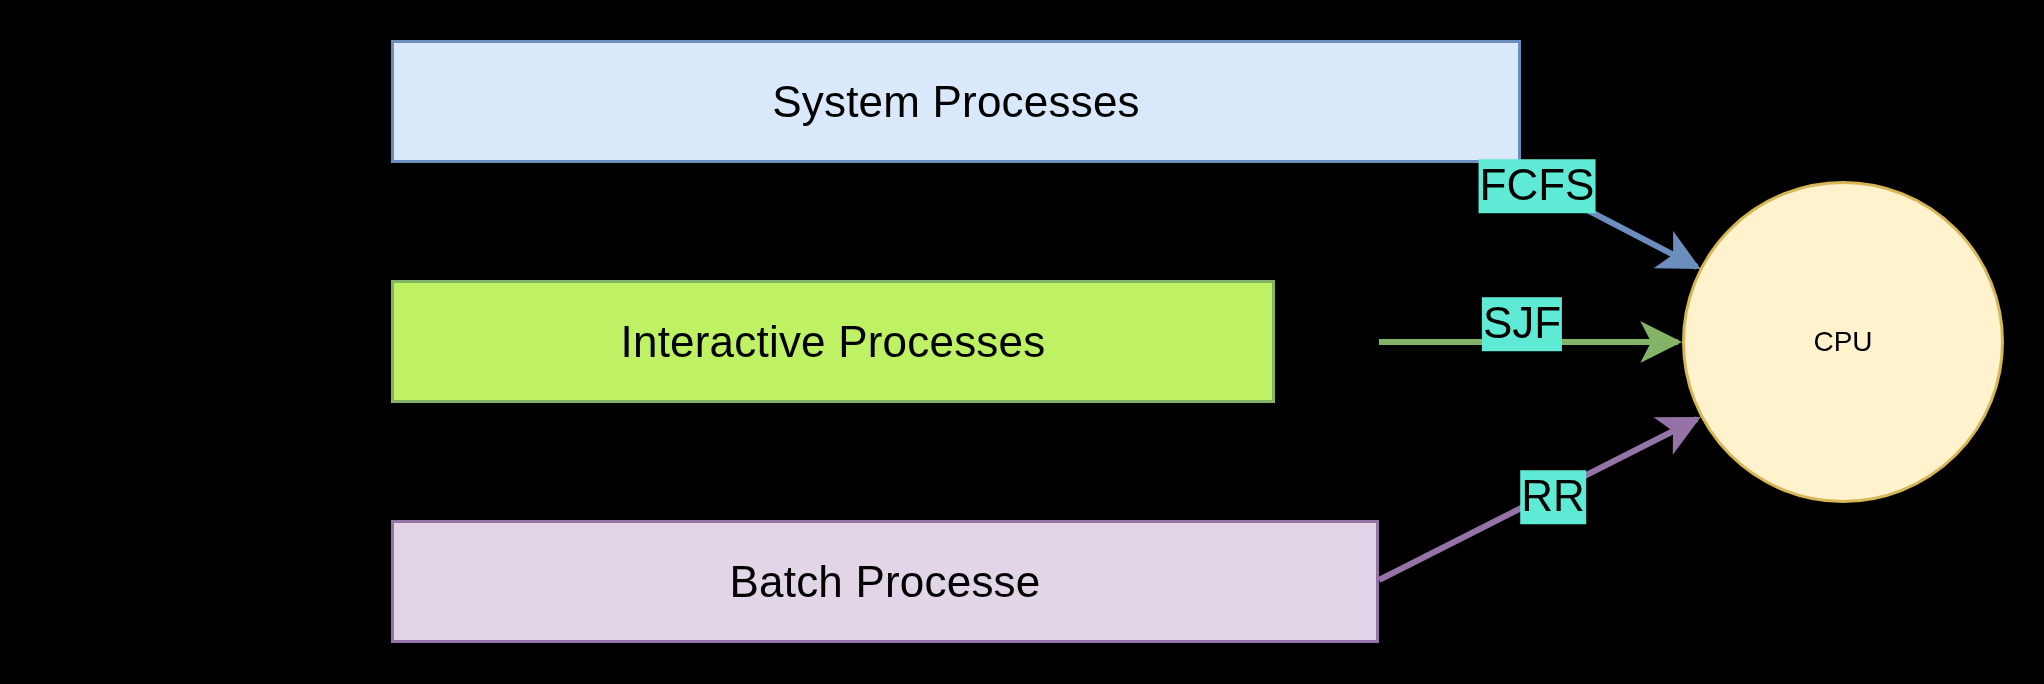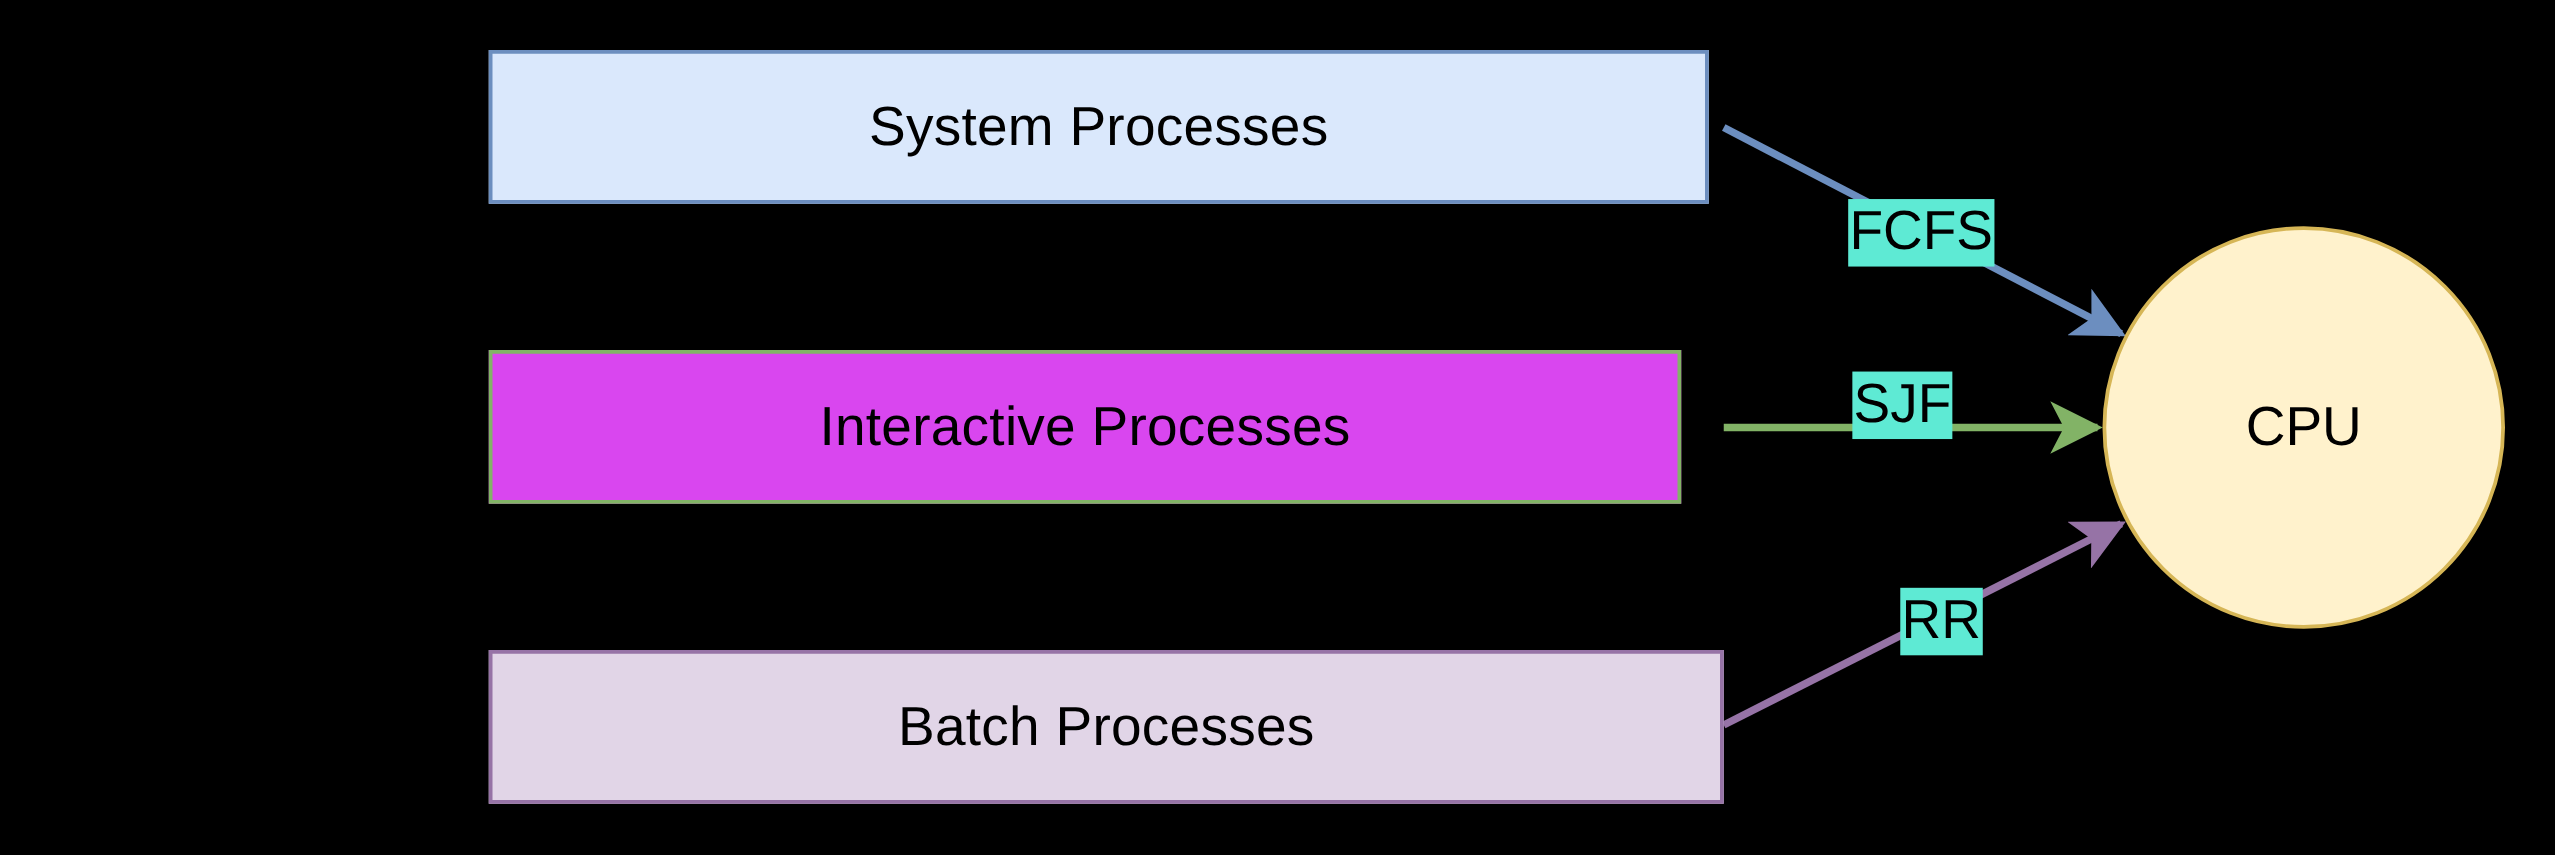--- a/index.html
+++ b/index.html
@@ -34,32 +34,32 @@
   .node-box .node-label {
     font-size: 44px;
     color: #000000;
     line-height: 1;
     white-space: nowrap;
     letter-spacing: 0.2px;
   }
   #node-system {
     left: 391px;
     top: 40px;
-    width: 976px;
+    width: 1130px;
     height: 123px;
     background: #dae8fc;
     border-color: #6c8ebf;
     text-align: center;
   }
   #node-interactive {
     left: 391px;
     top: 280px;
-    width: 954px;
+    width: 884px;
     height: 123px;
-    background: #d946ef;
+    background: #bef264;
     border-color: #82b366;
   }
   #node-batch {
     left: 391px;
     top: 520px;
     width: 988px;
     height: 123px;
     background: #e1d5e7;
     border-color: #9673a6;
   }
@@ -71,21 +71,21 @@
     height: 322px;
     box-sizing: border-box;
     border: 3px solid #d6b656;
     background: #fff2cc;
     border-radius: 50%;
     display: flex;
     align-items: center;
     justify-content: center;
   }
   #node-cpu .node-label {
-    font-size: 44px;
+    font-size: 28px;
     color: #000000;
     line-height: 1;
   }
   .edge-label {
     position: absolute;
     background: #5eead4;
     color: #000000;
     font-size: 44px;
     line-height: 1.08;
     padding: 2px 1px 4px 1px;
@@ -123,21 +123,21 @@
 
   <div class="node-box" id="node-system">
     <span class="node-label">System Processes</span>
   </div>
 
   <div class="node-box" id="node-interactive">
     <span class="node-label">Interactive Processes</span>
   </div>
 
   <div class="node-box" id="node-batch">
-    <span class="node-label">Batch Processes</span>
+    <span class="node-label">Batch Processe</span>
   </div>
 
   <div id="node-cpu">
     <span class="node-label">CPU</span>
   </div>
 
   <div class="edge-label" id="edge-label-fcfs">FCFS</div>
 
   <div class="edge-label" id="edge-label-sjf">SJF</div>
 

